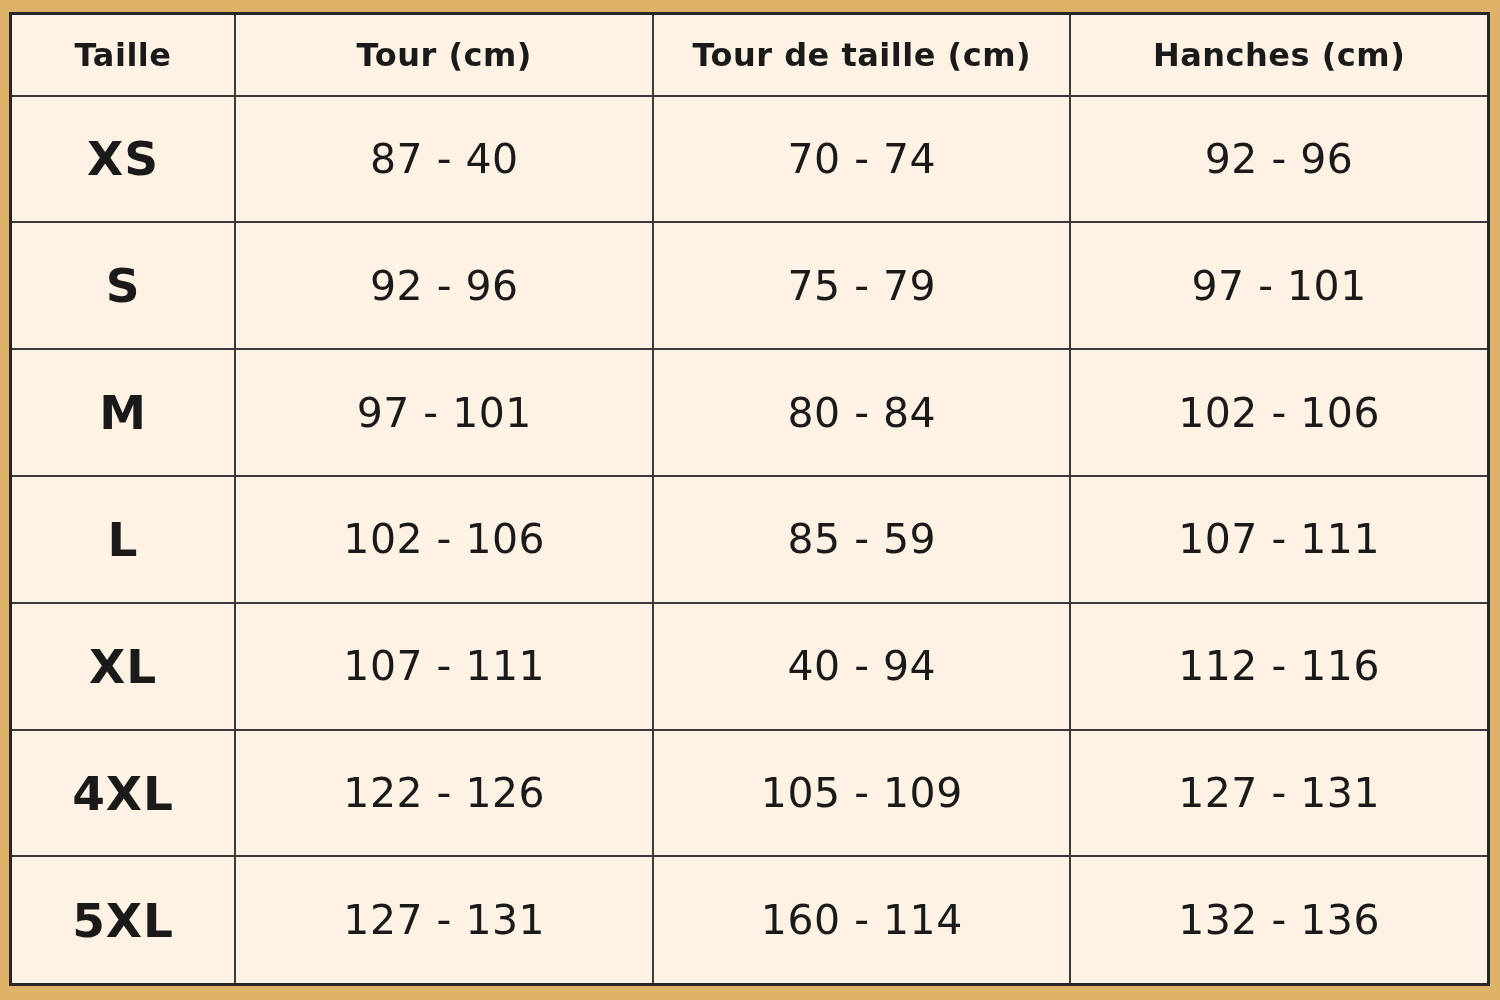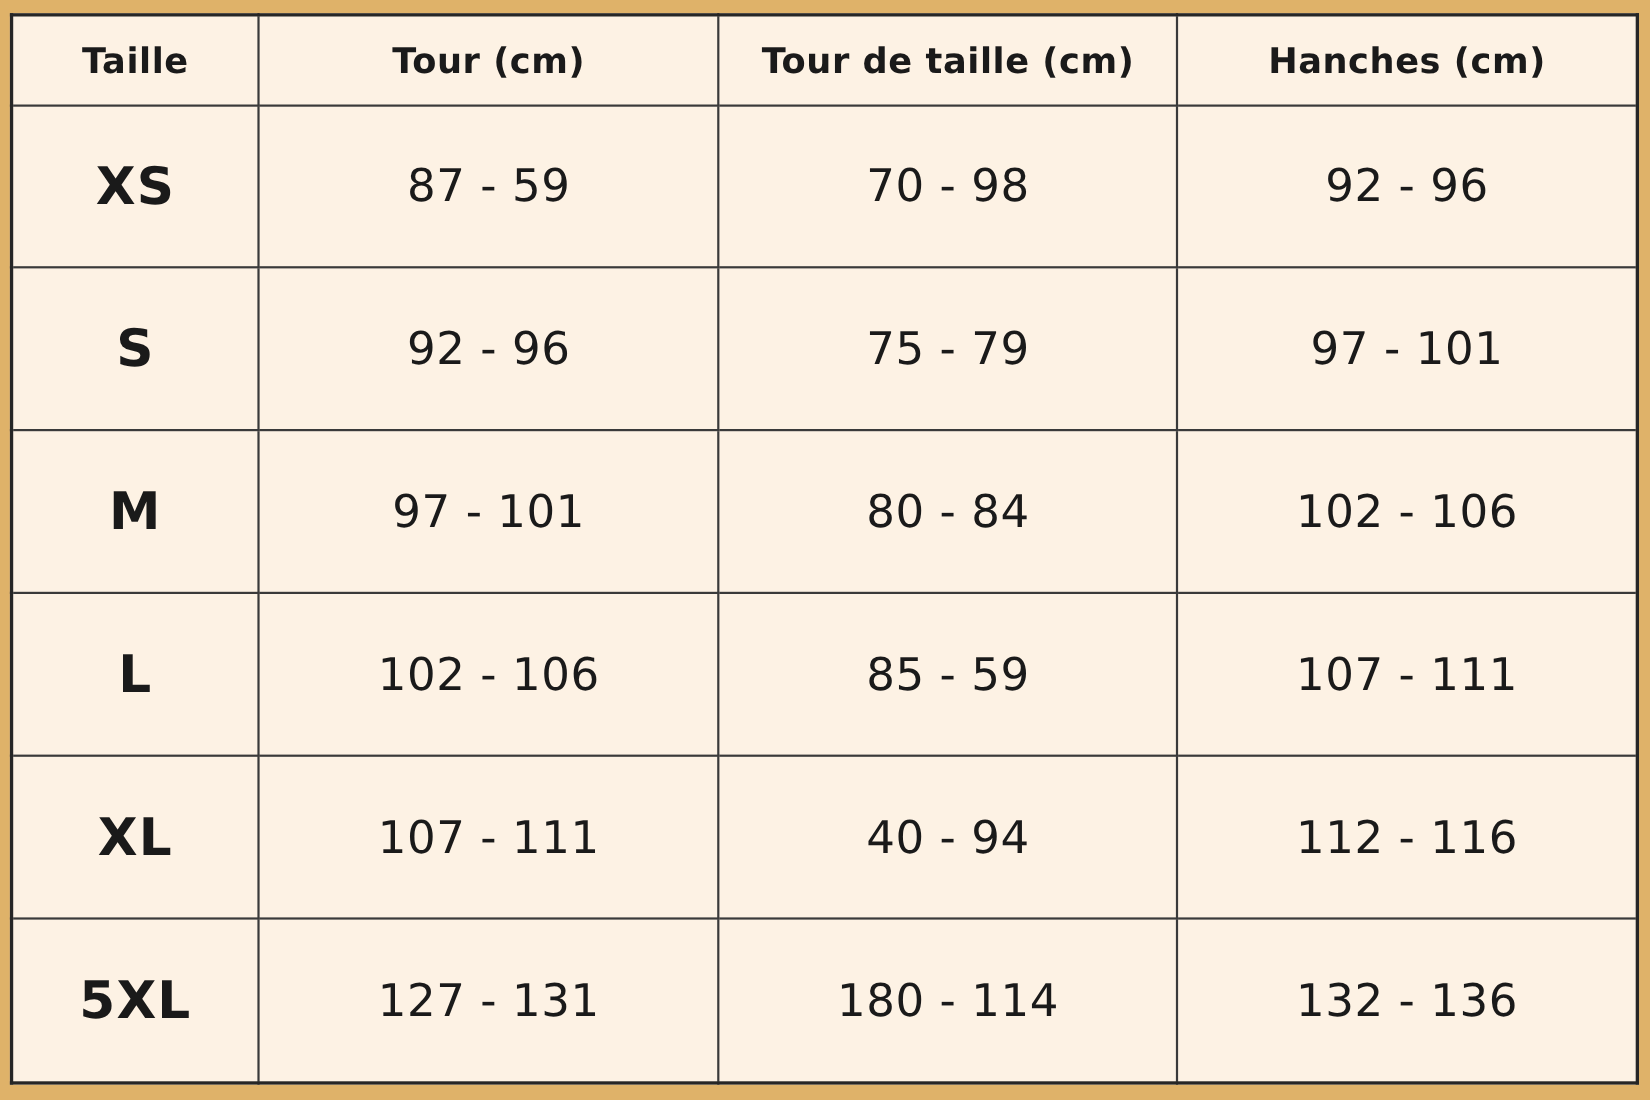--- a/index.html
+++ b/index.html
@@ -72,22 +72,22 @@
       <tr id="header-row">
           <th>Taille</th>
           <th>Tour (cm)</th>
           <th>Tour de taille (cm)</th>
           <th>Hanches (cm)</th>
         </tr>
     </thead>
     <tbody id="body-rows">
         <tr>
           <th class="size-cell">XS</th>
-          <td class="measure-cell">87 - 59</td>
-          <td class="measure-cell">70 - 98</td>
+          <td class="measure-cell">87 - 40</td>
+          <td class="measure-cell">70 - 74</td>
           <td class="measure-cell">92 - 96</td>
         </tr>
         <tr>
           <th class="size-cell">S</th>
           <td class="measure-cell">92 - 96</td>
           <td class="measure-cell">75 - 79</td>
           <td class="measure-cell">97 - 101</td>
         </tr>
         <tr>
           <th class="size-cell">M</th>
@@ -101,20 +101,26 @@
           <td class="measure-cell">85 - 59</td>
           <td class="measure-cell">107 - 111</td>
         </tr>
         <tr>
           <th class="size-cell">XL</th>
           <td class="measure-cell">107 - 111</td>
           <td class="measure-cell">40 - 94</td>
           <td class="measure-cell">112 - 116</td>
         </tr>
         <tr>
+          <th class="size-cell">4XL</th>
+          <td class="measure-cell">122 - 126</td>
+          <td class="measure-cell">105 - 109</td>
+          <td class="measure-cell">127 - 131</td>
+        </tr>
+        <tr>
           <th class="size-cell">5XL</th>
           <td class="measure-cell">127 - 131</td>
-          <td class="measure-cell">180 - 114</td>
+          <td class="measure-cell">160 - 114</td>
           <td class="measure-cell">132 - 136</td>
         </tr>
       </tbody>
   </table>
 </div>
 
 </body></html>

